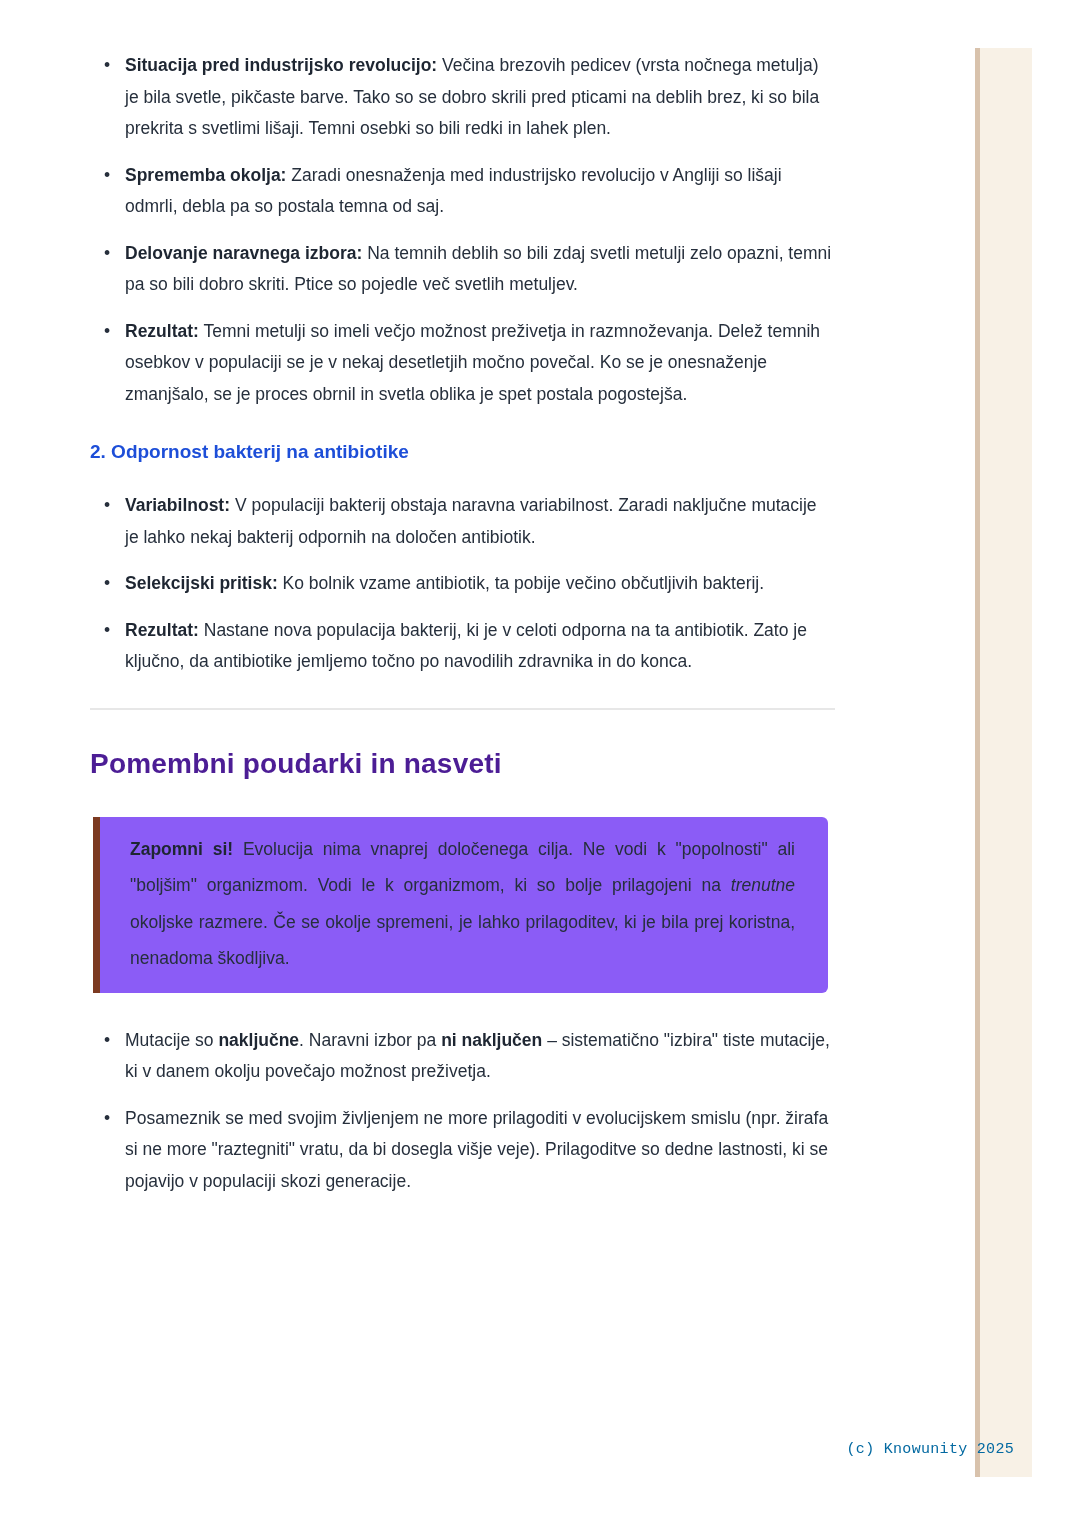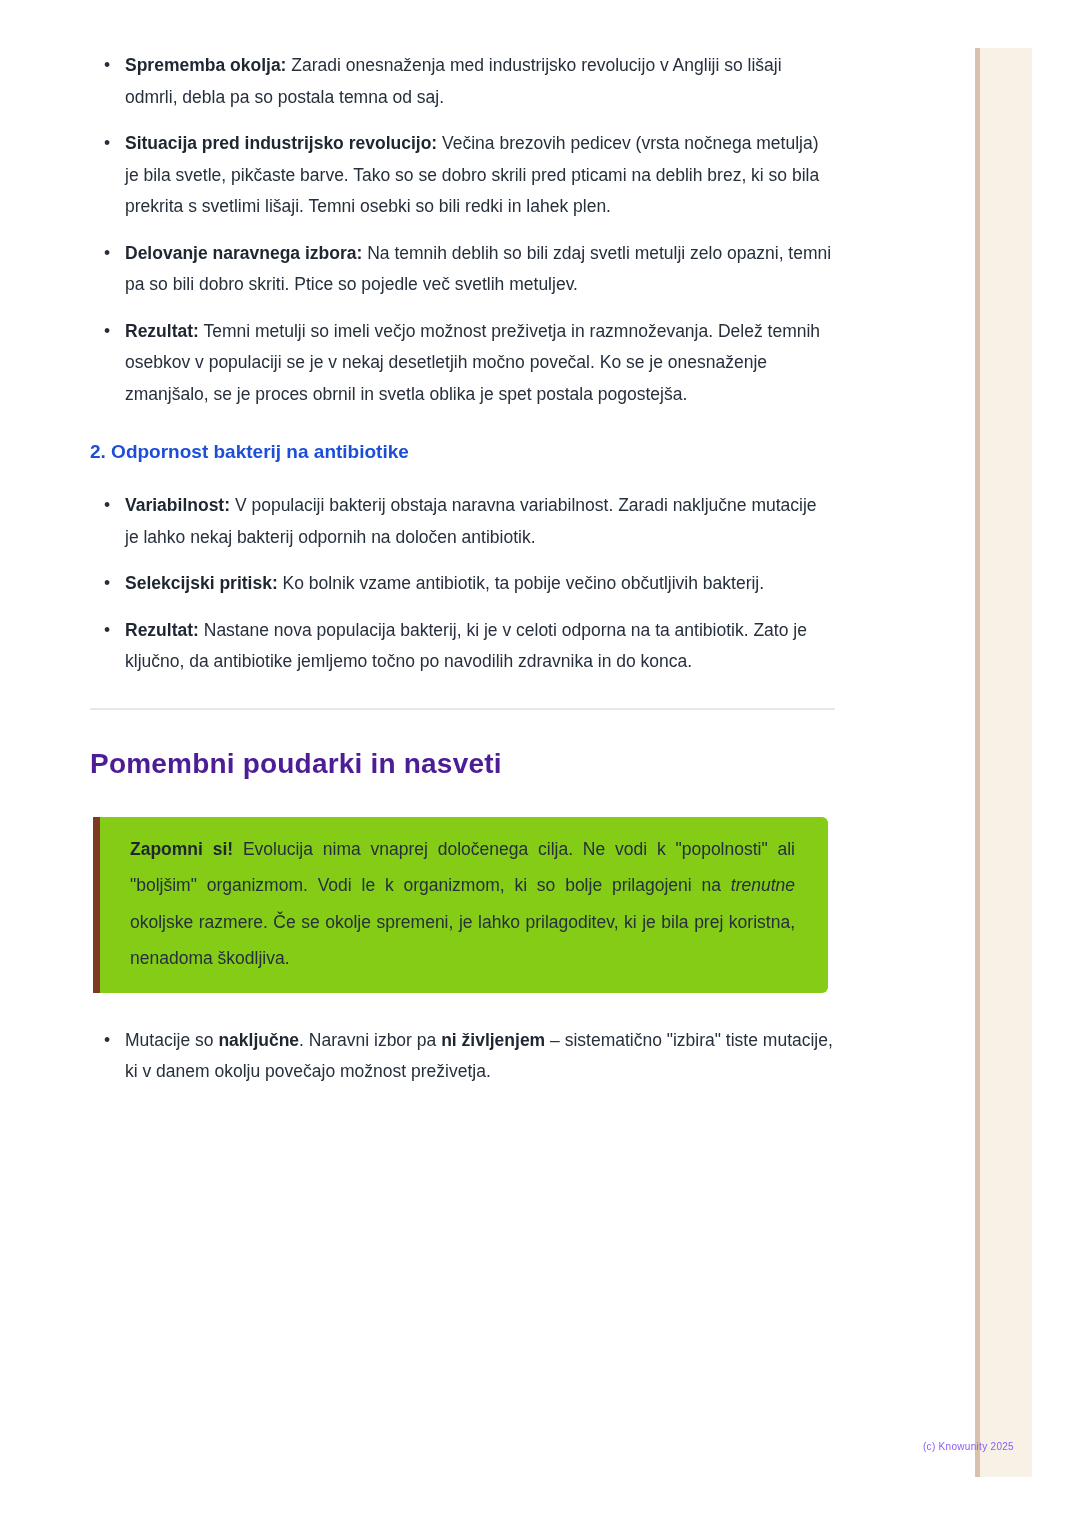--- a/index.html
+++ b/index.html
@@ -66,55 +66,56 @@
     color: #4c1d95;
     margin-top: 37px;
     line-height: 34px;
     letter-spacing: 0.2px;
   }
 
   .callout {
     margin-top: 36px;
     margin-left: 3px;
     width: 735px;
-    background: #84cc16;
+    background: #8b5cf6;
     border-left: 7px solid #7c3a21;
     border-radius: 0 6px 6px 0;
     padding: 14px 33px 16px 30px;
   }
   .callout-text {
     font-size: 17.5px;
     line-height: 36.5px;
     text-align: justify;
     color: #262f3c;
   }
 
   ul.bullets.after-callout { margin-top: 32px; }
 
   .watermark {
     position: absolute;
     right: 66px; top: 1441px;
-    font-size: 10px;
-    color: #8b5cf6;
+    font-size: 15px;
+    color: #0369a1;
     z-index: 2;
     letter-spacing: 0.3px;
+    font-family: Liberation Mono, monospace;
   }
 </style>
 </head>
 <body>
 
 <div class="page">
 
   <div class="side-strip"></div>
 
   <div class="content">
 
     <ul class="bullets">
+        <li><span class="b">Situacija pred industrijsko revolucijo:</span><span> Večina brezovih pedicev (vrsta nočnega metulja) je bila svetle, pikčaste barve. Tako so se dobro skrili pred pticami na deblih brez, ki so bila prekrita s svetlimi lišaji. Temni osebki so bili redki in lahek plen.</span></li>
         <li><span class="b">Sprememba okolja:</span><span> Zaradi onesnaženja med industrijsko revolucijo v Angliji so lišaji odmrli, debla pa so postala temna od saj.</span></li>
-        <li><span class="b">Situacija pred industrijsko revolucijo:</span><span> Večina brezovih pedicev (vrsta nočnega metulja) je bila svetle, pikčaste barve. Tako so se dobro skrili pred pticami na deblih brez, ki so bila prekrita s svetlimi lišaji. Temni osebki so bili redki in lahek plen.</span></li>
         <li><span class="b">Delovanje naravnega izbora:</span><span> Na temnih deblih so bili zdaj svetli metulji zelo opazni, temni pa so bili dobro skriti. Ptice so pojedle več svetlih metuljev.</span></li>
         <li><span class="b">Rezultat:</span><span> Temni metulji so imeli večjo možnost preživetja in razmnoževanja. Delež temnih osebkov v populaciji se je v nekaj desetletjih močno povečal. Ko se je onesnaženje zmanjšalo, se je proces obrnil in svetla oblika je spet postala pogostejša.</span></li>
       </ul>
 
     <h3 class="subheading">2. Odpornost bakterij na antibiotike</h3>
 
     <ul class="bullets second">
         <li><span class="b">Variabilnost:</span><span> V populaciji bakterij obstaja naravna variabilnost. Zaradi naključne mutacije je lahko nekaj bakterij odpornih na določen antibiotik.</span></li>
         <li><span class="b">Selekcijski pritisk:</span><span> Ko bolnik vzame antibiotik, ta pobije večino občutljivih bakterij.</span></li>
         <li><span class="b">Rezultat:</span><span> Nastane nova populacija bakterij, ki je v celoti odporna na ta antibiotik. Zato je ključno, da antibiotike jemljemo točno po navodilih zdravnika in do konca.</span></li>
@@ -122,20 +123,21 @@
 
     <hr class="divider">
 
     <h2 class="orange-heading">Pomembni poudarki in nasveti</h2>
 
     <div class="callout">
       <p class="callout-text"><span class="b">Zapomni si!</span><span> Evolucija nima vnaprej določenega cilja. Ne vodi k "popolnosti" ali "boljšim" organizmom. Vodi le k organizmom, ki so bolje prilagojeni na </span><span class="i">trenutne</span><span> okoljske razmere. Če se okolje spremeni, je lahko prilagoditev, ki je bila prej koristna, nenadoma škodljiva.</span></p>
     </div>
 
     <ul class="bullets after-callout">
-        <li><span>Mutacije so </span><span class="b">naključne</span><span>. Naravni izbor pa </span><span class="b">ni življenjem</span><span> – sistematično "izbira" tiste mutacije, ki v danem okolju povečajo možnost preživetja.</span></li>
+        <li><span>Mutacije so </span><span class="b">naključne</span><span>. Naravni izbor pa </span><span class="b">ni naključen</span><span> – sistematično "izbira" tiste mutacije, ki v danem okolju povečajo možnost preživetja.</span></li>
+        <li><span>Posameznik se med svojim življenjem ne more prilagoditi v evolucijskem smislu (npr. žirafa si ne more "raztegniti" vratu, da bi dosegla višje veje). Prilagoditve so dedne lastnosti, ki se pojavijo v populaciji skozi generacije.</span></li>
       </ul>
 
   </div>
 
   <div class="watermark">(c) Knowunity 2025</div>
 
 </div>
 
 </body></html>

